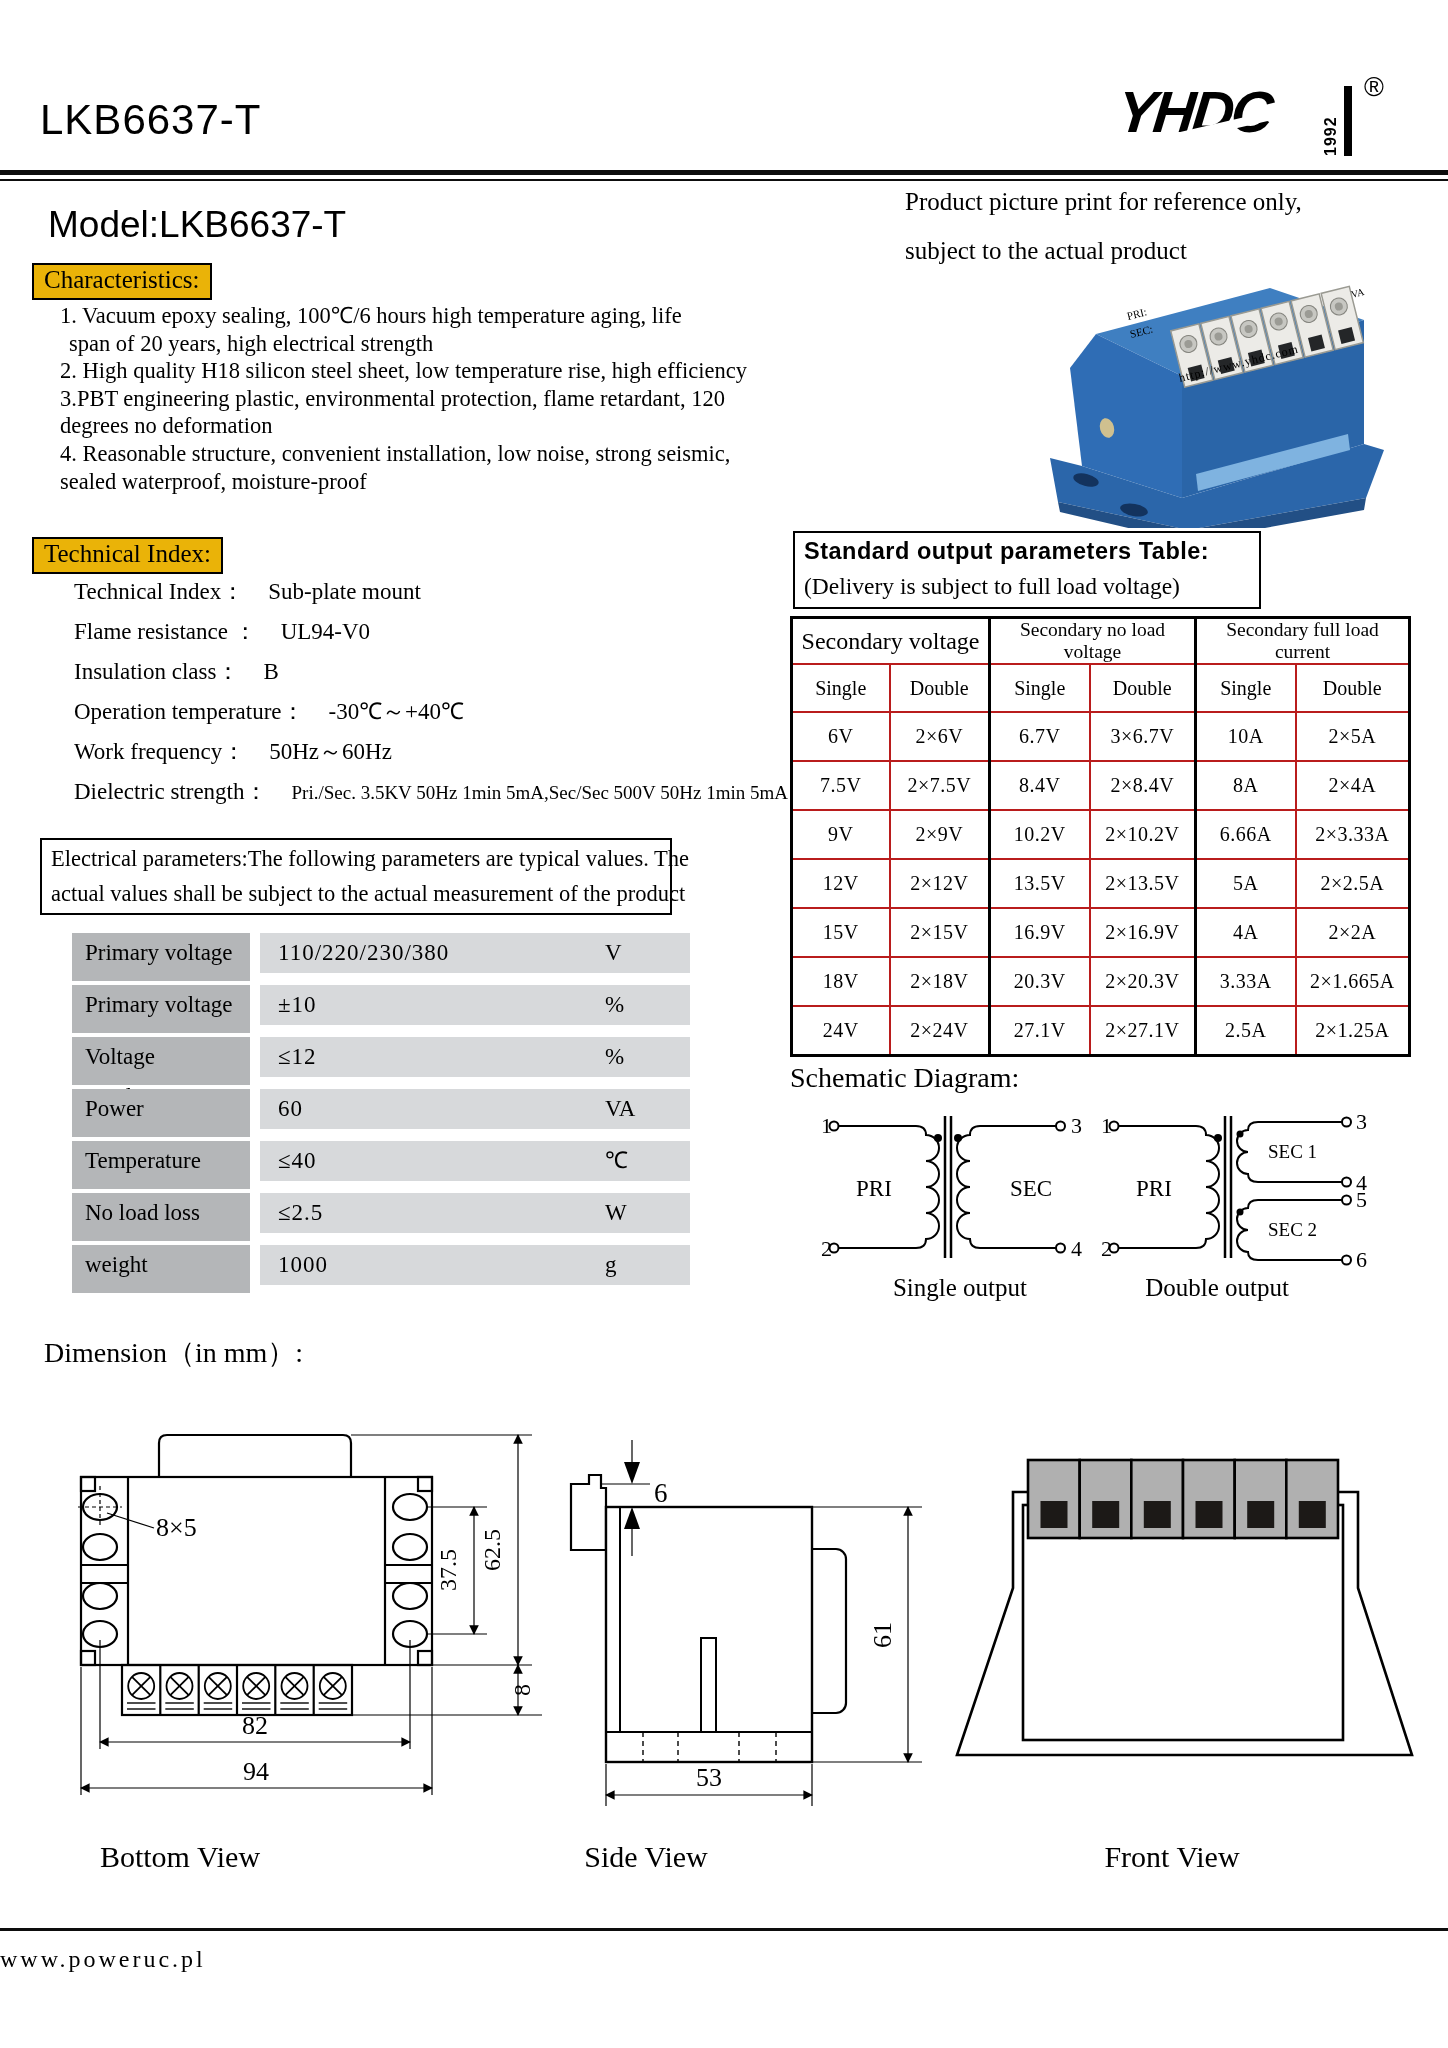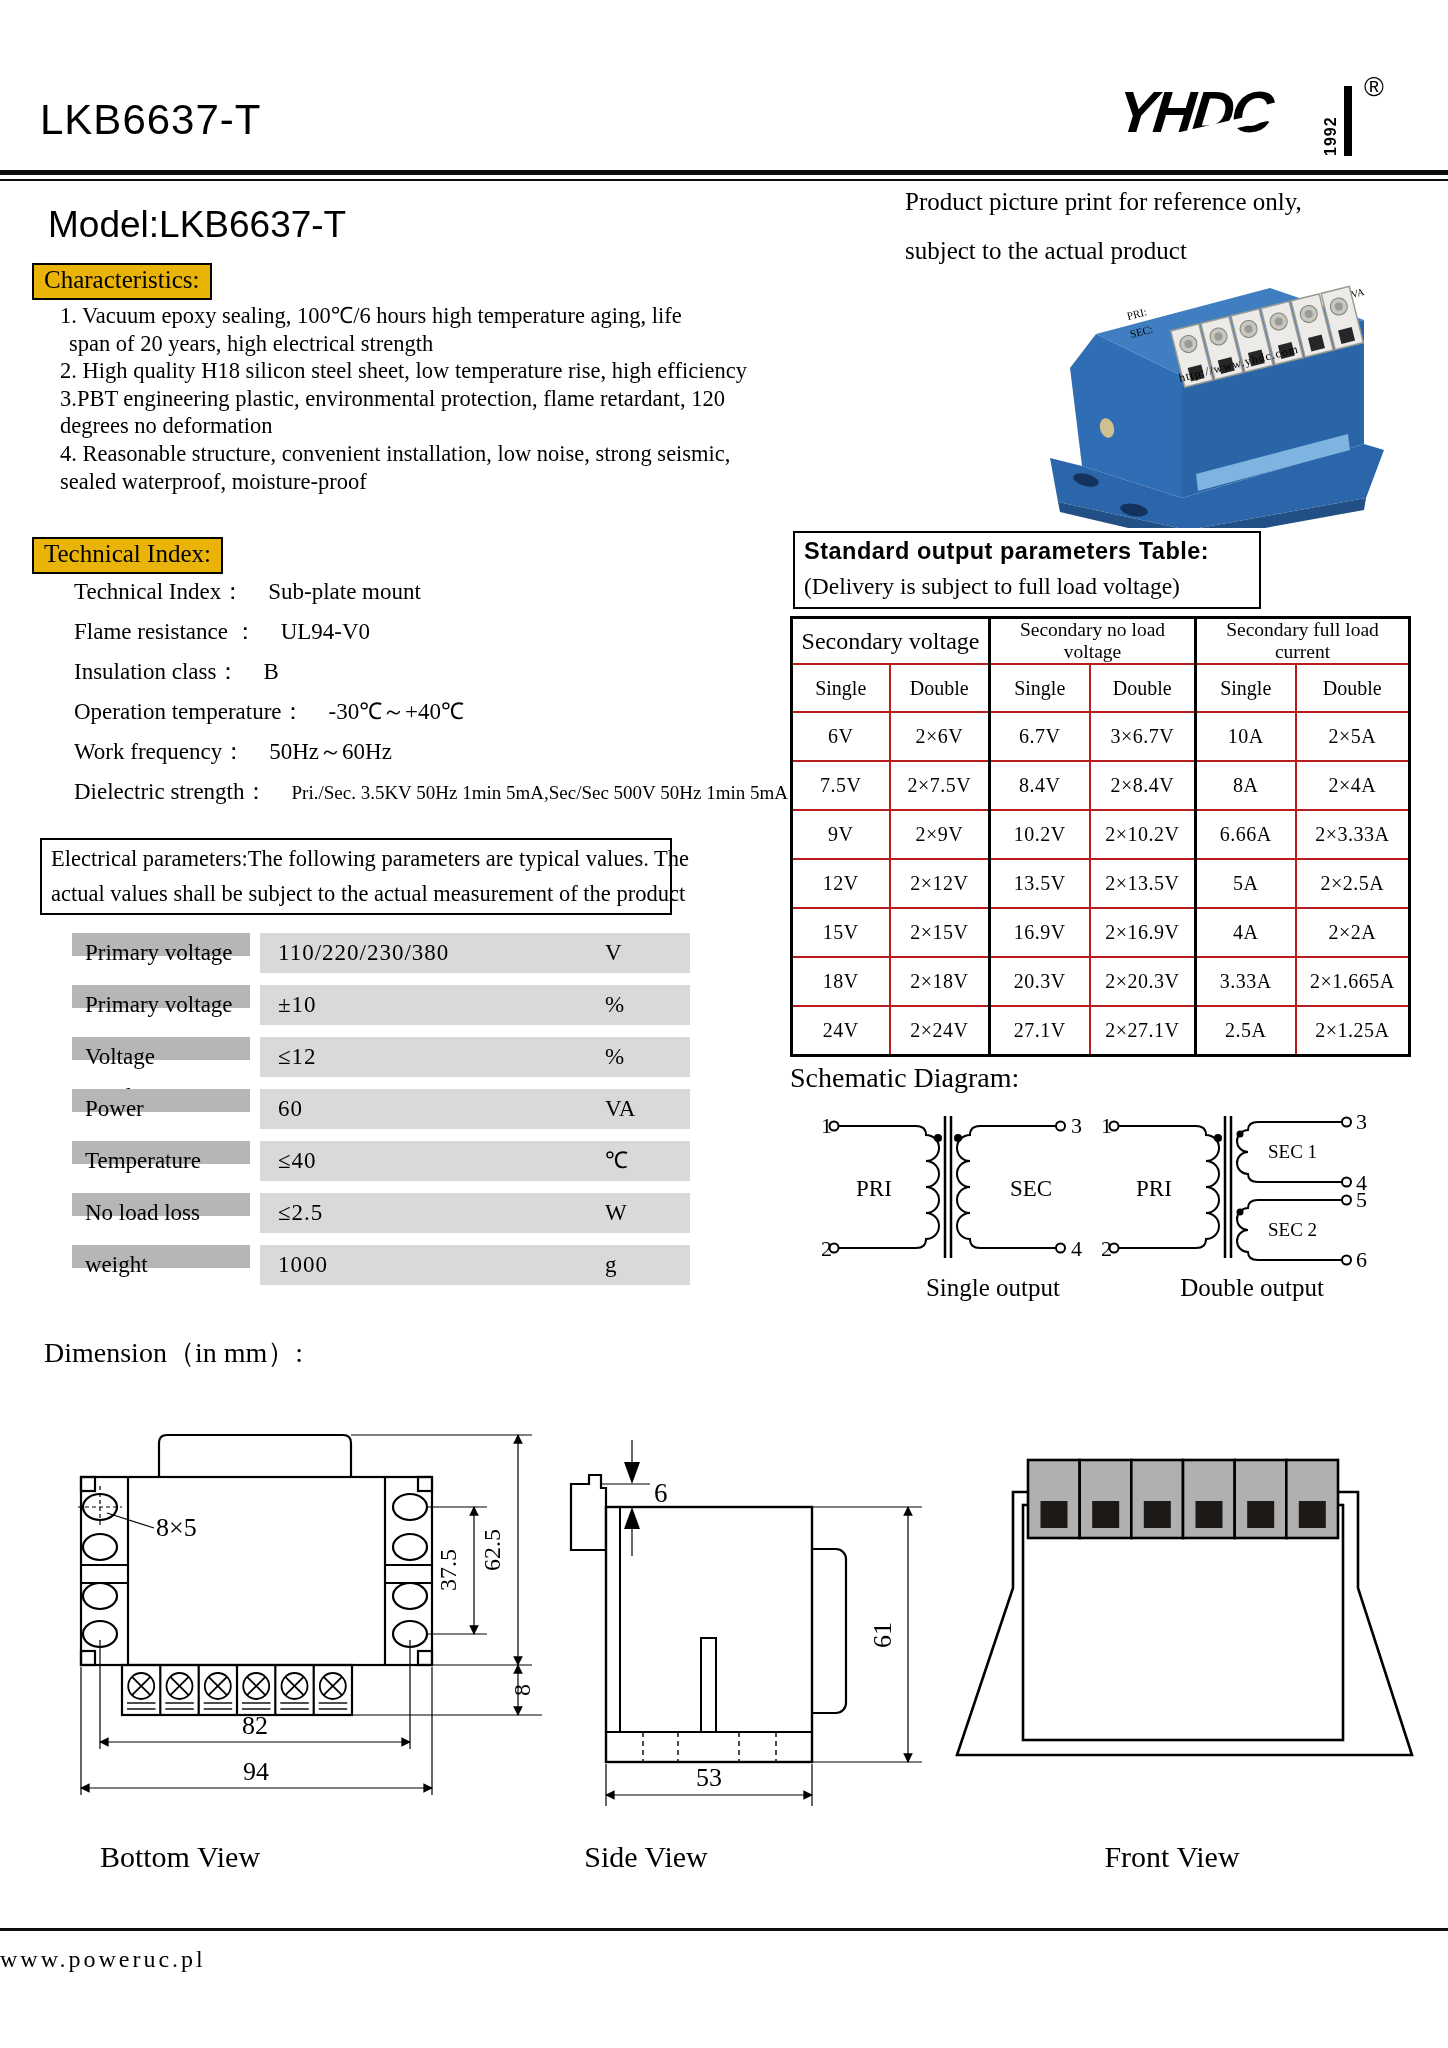--- a/index.html
+++ b/index.html
@@ -16,38 +16,38 @@
   .hbox{border:2px solid #000;padding:1px 10px 4px 10px;font-size:25px;background:#eab308}
   .char-box{left:32px;top:263px}
   .ti-box{left:32px;top:537px}
   .char-lines{left:60px;top:302px;width:680px;font-size:22.5px;line-height:27.6px;white-space:nowrap}
   .char-lines .ind{padding-left:9px}
   .ti-items{left:74px;top:572px;font-size:23px;line-height:40px;white-space:nowrap}
   .ti-items .val{margin-left:24px}
   .ti-items .val.small{font-size:19px}
   .enote{left:40px;top:838px;width:632px;border:2px solid #000;font-size:22.5px;line-height:34.5px;padding:2px 9px;white-space:nowrap}
   .prow{left:0;height:40px;width:100%}
-  .plabel{position:absolute;left:72px;top:0;width:178px;height:23px;background:#b4b6b8;
+  .plabel{position:absolute;left:72px;top:0;width:178px;height:48px;background:#b4b6b8;
           font-size:23px;line-height:40px;padding-left:13px}
   .pvalue{position:absolute;left:260px;top:0;width:430px;height:40px;background:#d7d9db;
           font-size:23px;line-height:40px;padding-left:18px;letter-spacing:1px}
   .punit{position:absolute;left:345px;top:0;letter-spacing:0}
   .ot-box{left:793px;top:531px;width:468px;border:2px solid #000;padding:5px 9px 7px 9px;background:#fff}
   .ot-title{font-family:"Liberation Sans",sans-serif;font-weight:bold;font-size:23.5px;letter-spacing:.5px}
   .ot-sub{font-size:23.5px;margin-top:8px}
   table.ot{position:absolute;left:790px;top:616px;width:618px;border-collapse:collapse;border:3px solid #000;
            table-layout:fixed;text-align:center}
   .ot td{border:2px solid #b91c1c;padding:0;overflow:hidden}
   .ot td.tb{border-left:3px solid #000}
   .ot tr.hr1{height:44px}.ot tr.hr2{height:48px}.ot tr.dr{height:49px}
   .ot .g1{font-size:24px}.ot .g2{font-size:19.5px}
   .ot .sh{font-size:20px}
   .ot .d{font-size:20px;letter-spacing:.5px}
   .schem-title{left:790px;top:1062px;font-size:28px}
-  .caption{font-size:25px;text-align:right}
+  .caption{font-size:25px;text-align:center}
   .cap1{left:860px;top:1274px;width:200px}
   .cap2{left:1110px;top:1274px;width:214px}
   .dim-title{left:44px;top:1334px;font-size:28px}
   .view-label{font-size:30px;text-align:center}
   .vl1{left:88px;top:1840px;width:184px}
   .vl2{left:564px;top:1840px;width:164px}
   .vl3{left:1080px;top:1840px;width:184px}
   .frule{left:0;top:1928px;width:1448px;height:3px;background:#0d0d0d}
   .furl{left:0;top:1946px;width:1212px;text-align:left;font-size:24px;letter-spacing:3px}
   .logo{left:1118px;top:76px;width:300px;height:96px}

